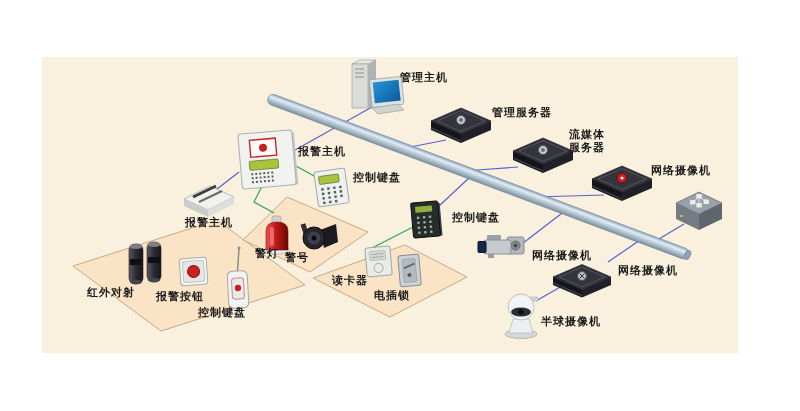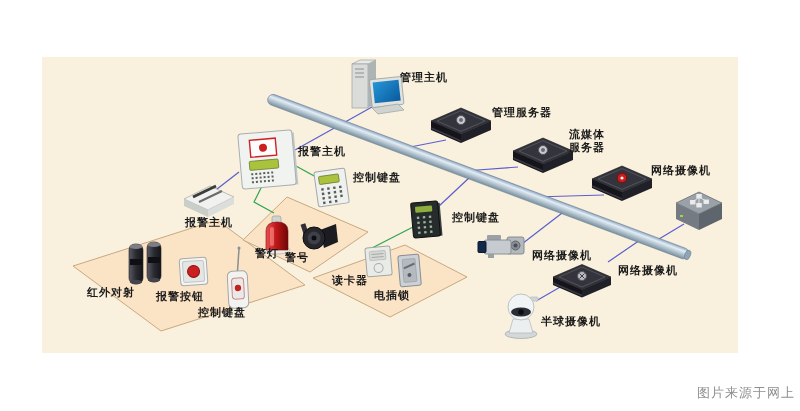--- a/index.html
+++ b/index.html
@@ -321,15 +321,14 @@
 <div class="lbl" style="left:198px;top:306px">控制键盘</div>
 <div class="lbl" style="left:255px;top:247px">警灯</div>
 <div class="lbl" style="left:285px;top:251px">警号</div>
 <div class="lbl" style="left:452px;top:211px">控制键盘</div>
 <div class="lbl" style="left:332px;top:274px">读卡器</div>
 <div class="lbl" style="left:374px;top:289px">电插锁</div>
 <div class="lbl" style="left:532px;top:249px">网络摄像机</div>
 <div class="lbl" style="left:618px;top:264px">网络摄像机</div>
 <div class="lbl" style="left:541px;top:315px">半球摄像机</div>
 
-<div class="note">图片来源于网上</div>
 
 </div>
 
 </body></html>

